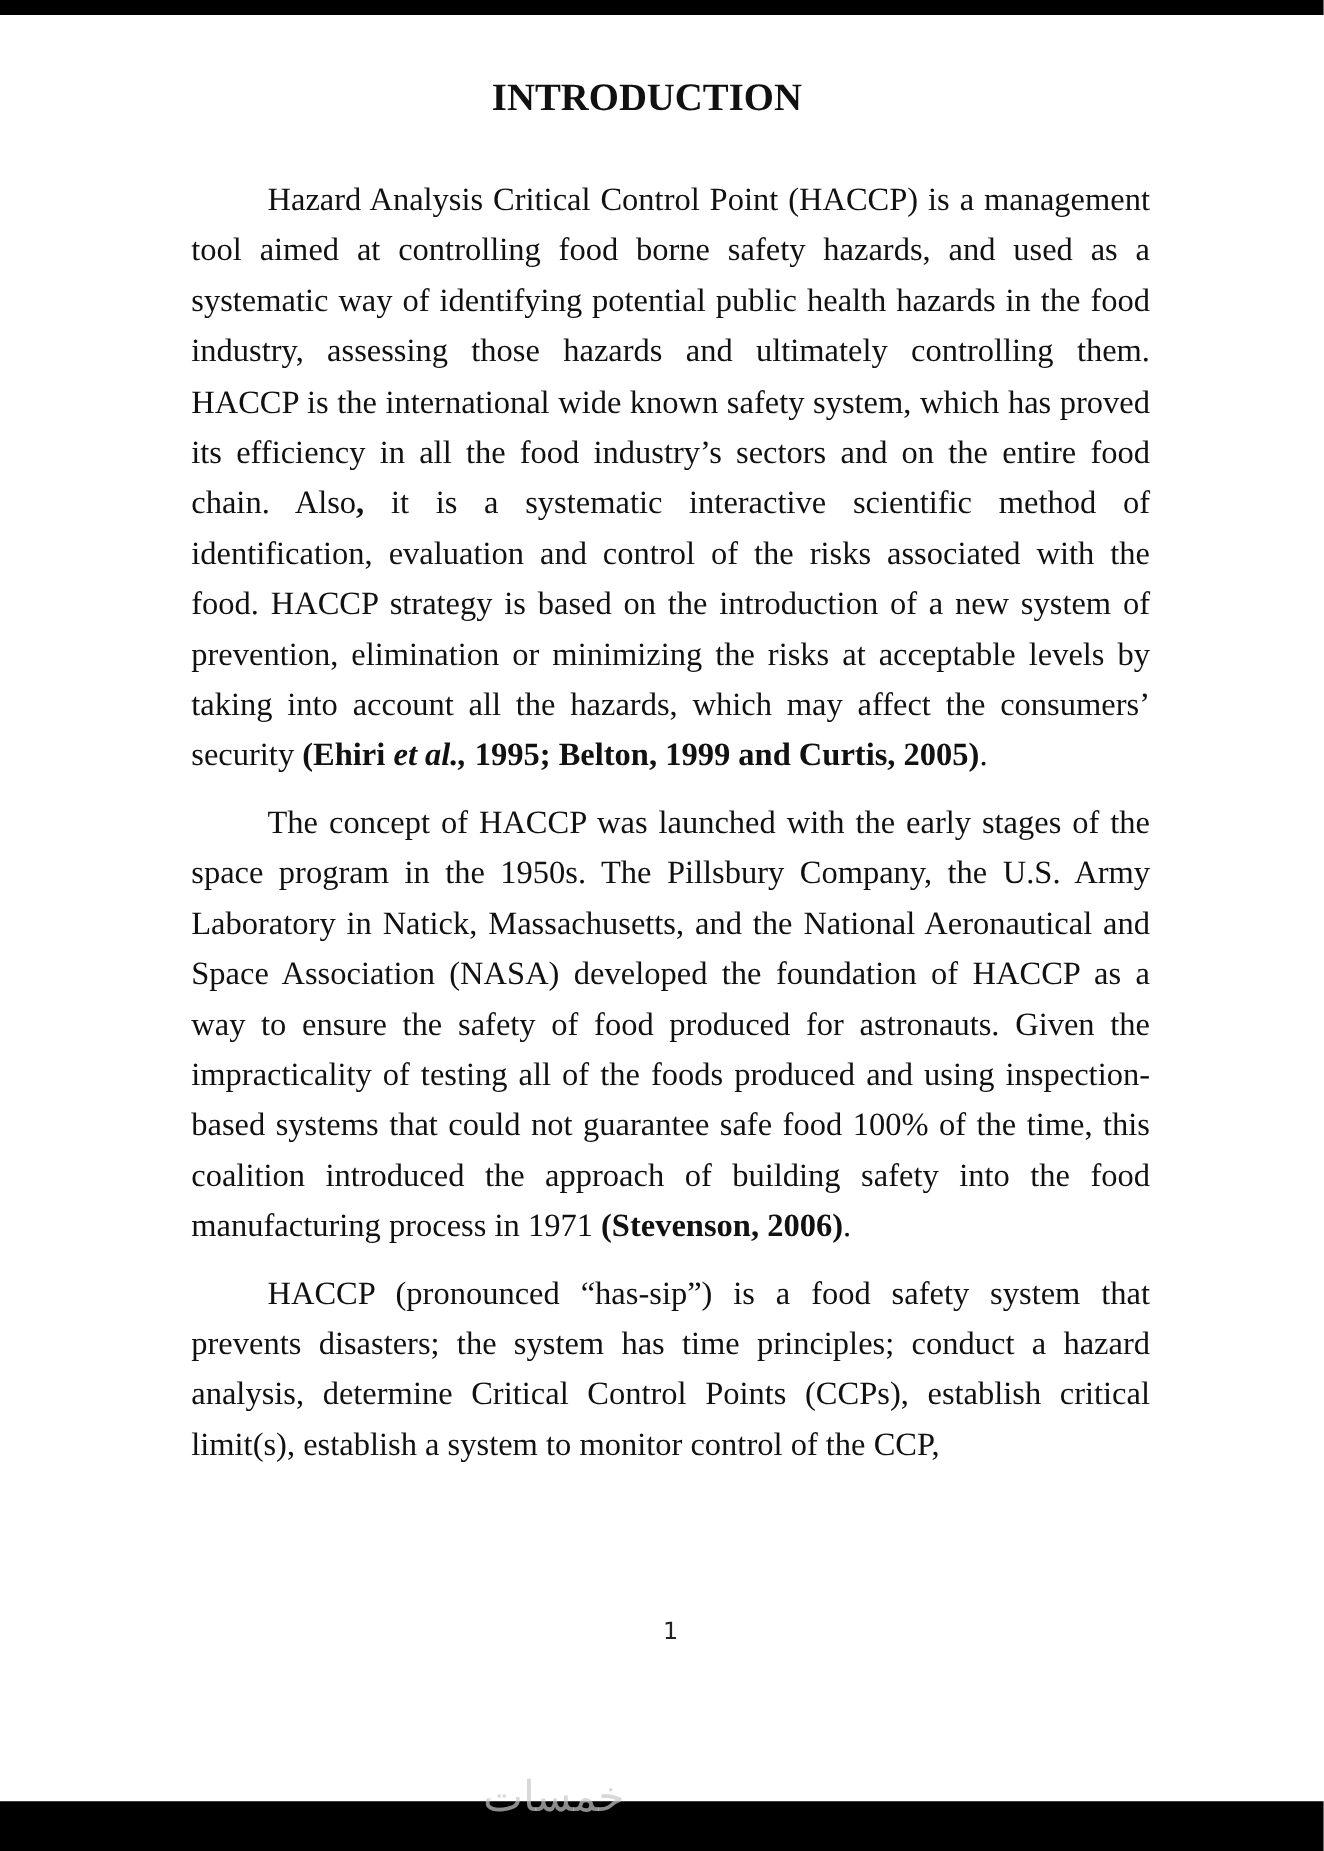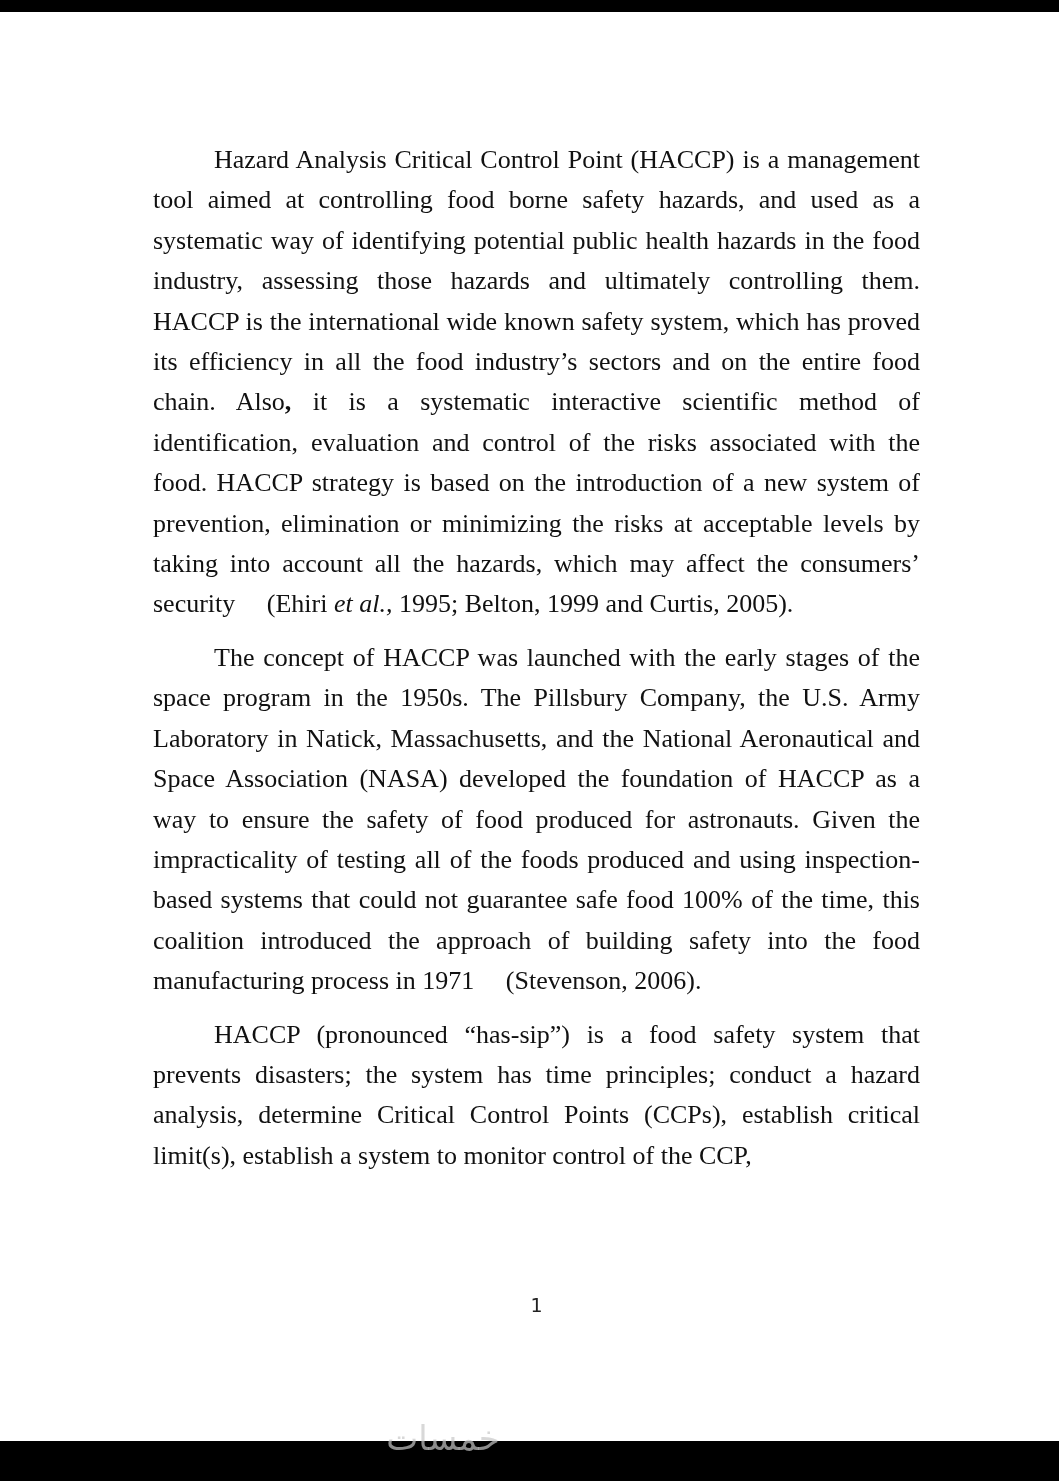--- a/index.html
+++ b/index.html
@@ -53,22 +53,21 @@
     width: 767px;
     font-size: 26px;
     line-height: 40.4px;
     text-align: justify;
   }
   .para {
     margin: 0 0 13px 0;
     text-indent: 61px;
   }
   .cite {
-    font-weight: normal;
-    margin-left: 25px;
+    font-weight: bold;
   }
   .cite i {
     font-style: italic;
   }
   .page-number {
     position: absolute;
     top: 1282px;
     left: 0;
     width: 1073px;
     text-align: center;
@@ -87,20 +86,21 @@
     color: rgba(200,200,200,0.7);
     z-index: 3;
   }
 </style>
 </head>
 <body>
 
 <div class="top-bar"></div>
 
 <div class="page">
+  <div class="title">INTRODUCTION</div>
 
   <div class="body-text">
     <p class="para"><span>Hazard Analysis Critical Control Point (HACCP) is a management tool aimed at controlling food borne safety hazards, and used as a systematic way of identifying potential public health hazards in the food industry, assessing those hazards and ultimately controlling them. HACCP is the international wide known safety system, which has proved its efficiency in all the food industry’s sectors and on the entire food chain. Also</span><b>,</b><span> it is a systematic interactive scientific method of identification, evaluation and control of the risks associated with the food. HACCP strategy is based on the introduction of a new system of prevention, elimination or minimizing the risks at acceptable levels by taking into account all the hazards, which may affect the consumers’ security </span><span class="cite"><span>(Ehiri </span><i>et al.,</i><span> 1995; Belton, 1999 and Curtis, 2005</span><span>)</span></span><span>.</span></p>
 
     <p class="para"><span>The concept of HACCP was launched with the early stages of the space program in the 1950s. The Pillsbury Company, the U.S. Army Laboratory in Natick, Massachusetts, and the National Aeronautical and Space Association (NASA) developed the foundation of HACCP as a way to ensure the safety of food produced for astronauts. Given the impracticality of testing all of the foods produced and using inspection-based systems that could not guarantee safe food 100% of the time, this coalition introduced the approach of building safety into the food manufacturing process in 1971 </span><span class="cite"><span>(Stevenson, 2006</span><span>)</span></span><span>.</span></p>
 
     <p class="para"><span>HACCP (pronounced “has-sip”) is a food safety system that prevents disasters; the system has time principles; conduct a hazard analysis, determine Critical Control Points (CCPs), establish critical limit(s), establish a system to monitor control of the CCP,</span></p>
   </div>
 
   <div class="page-number">1</div>

